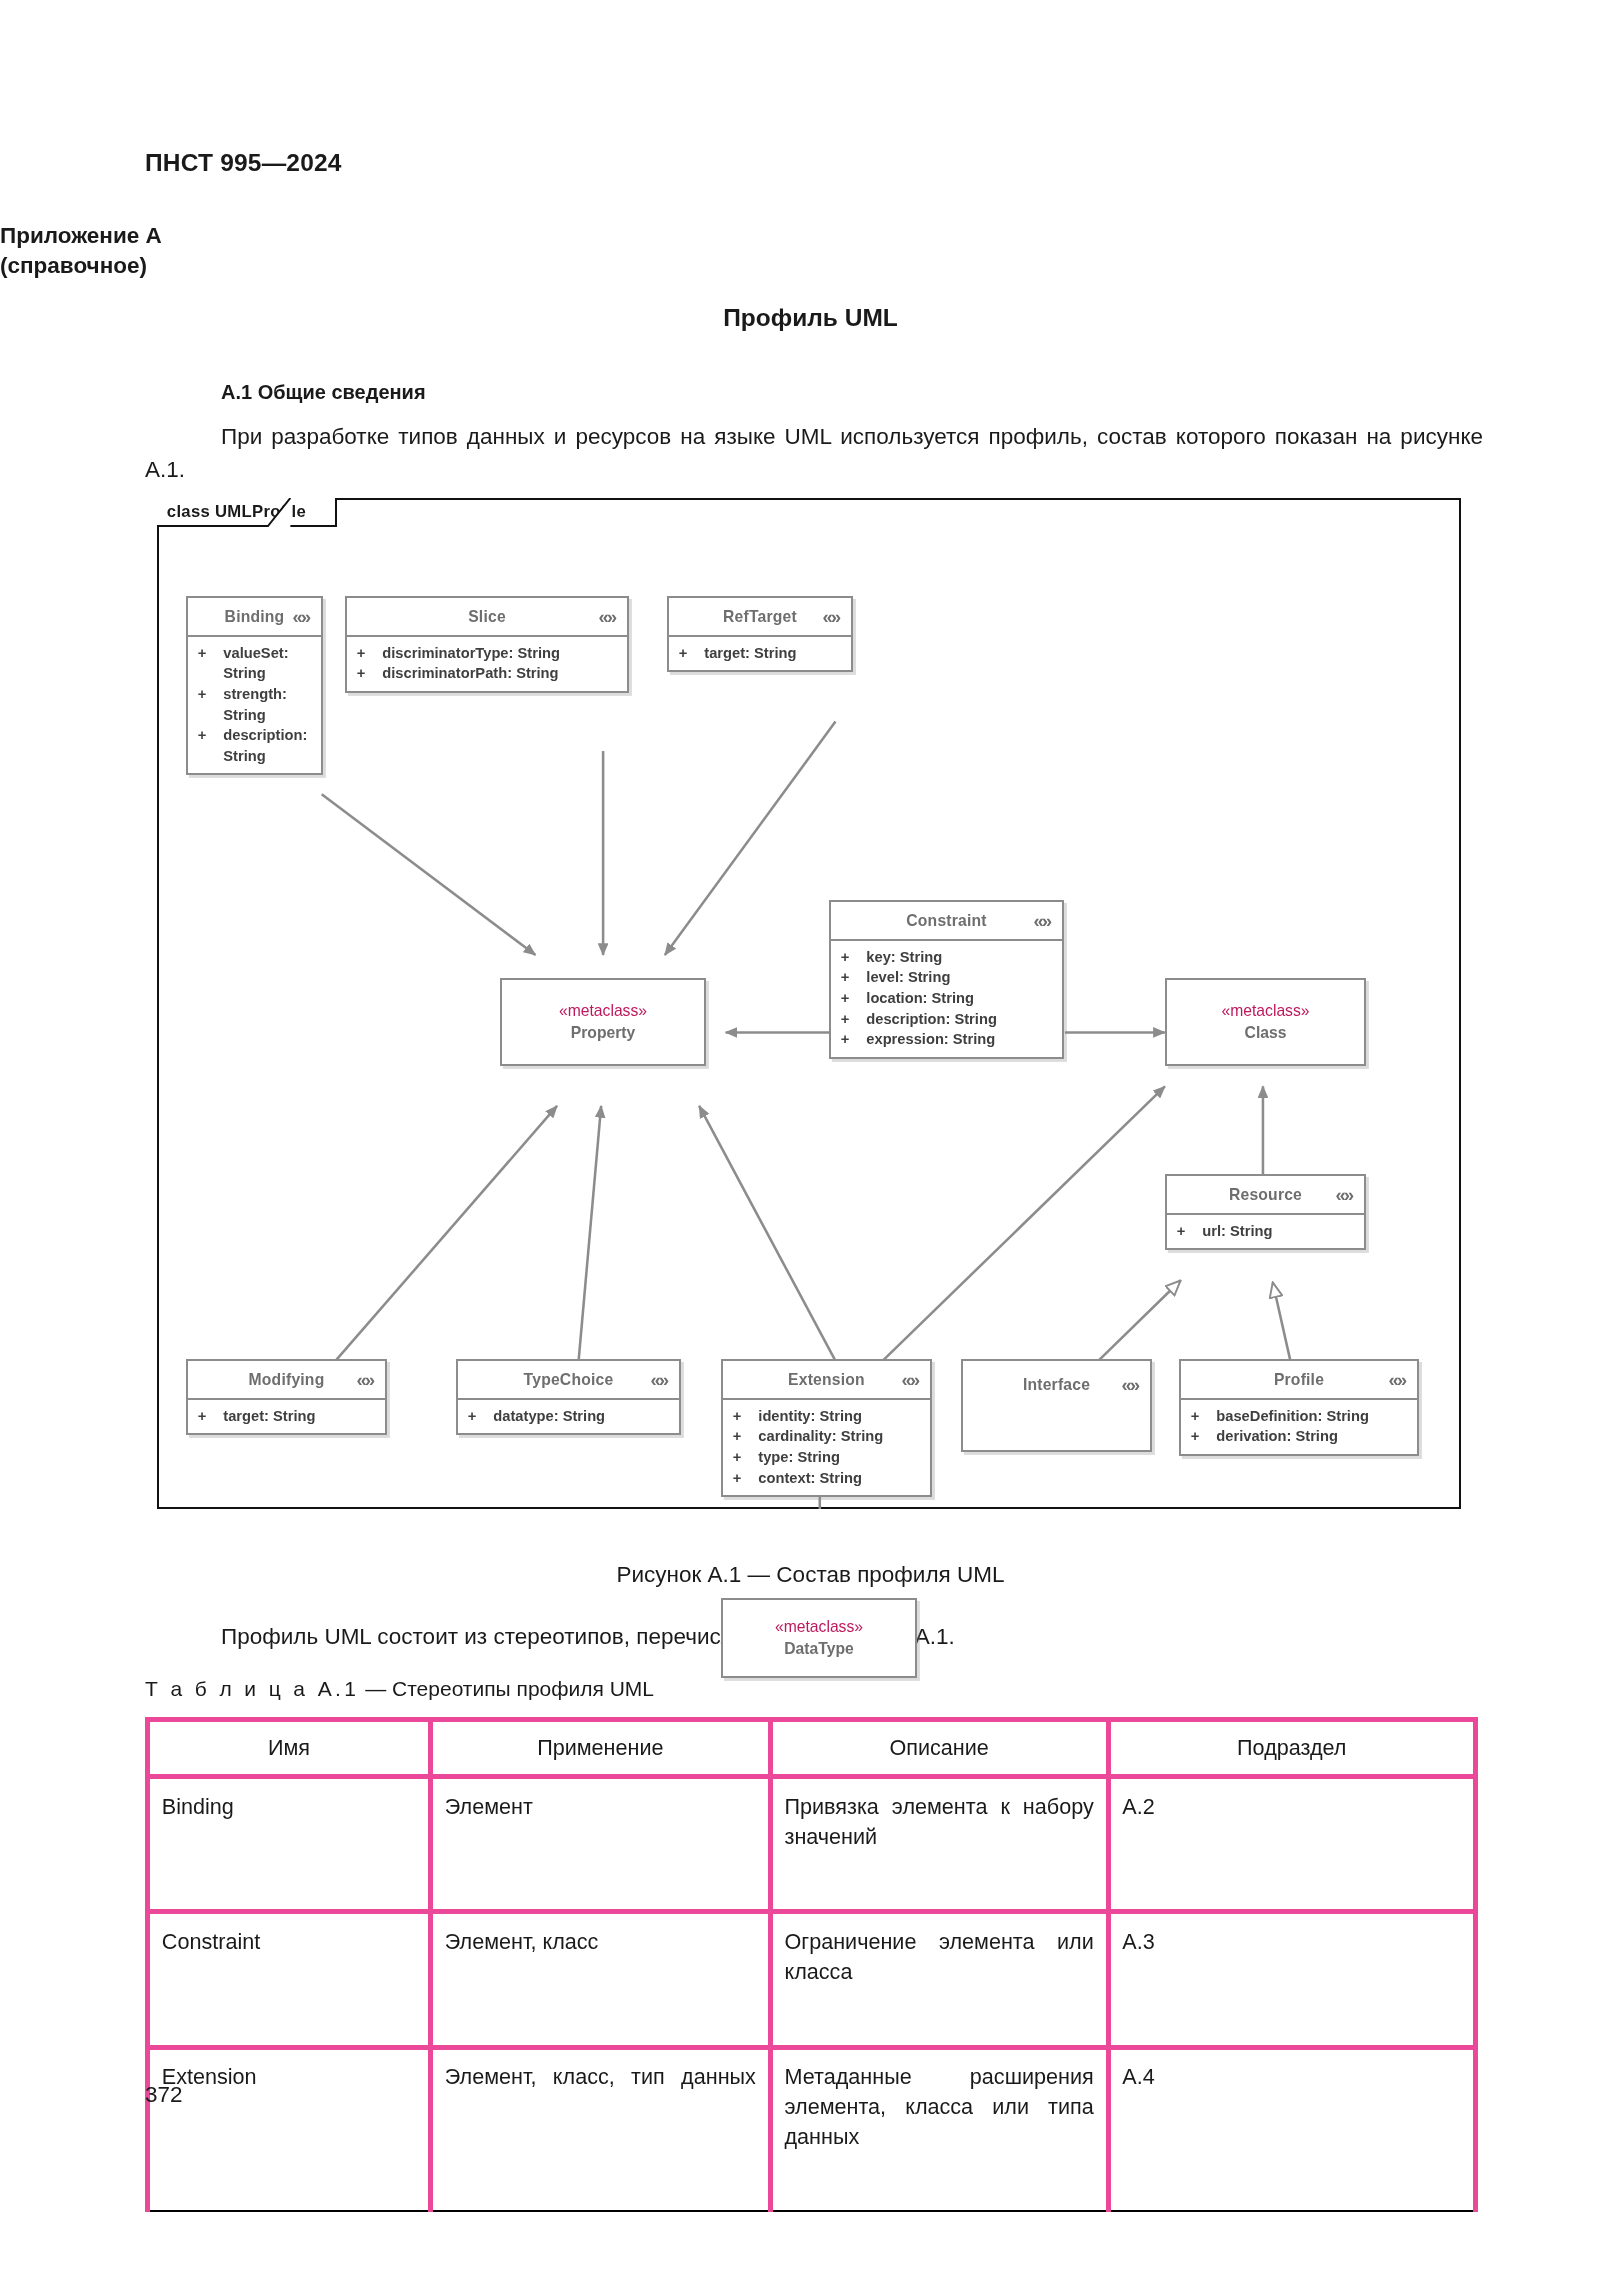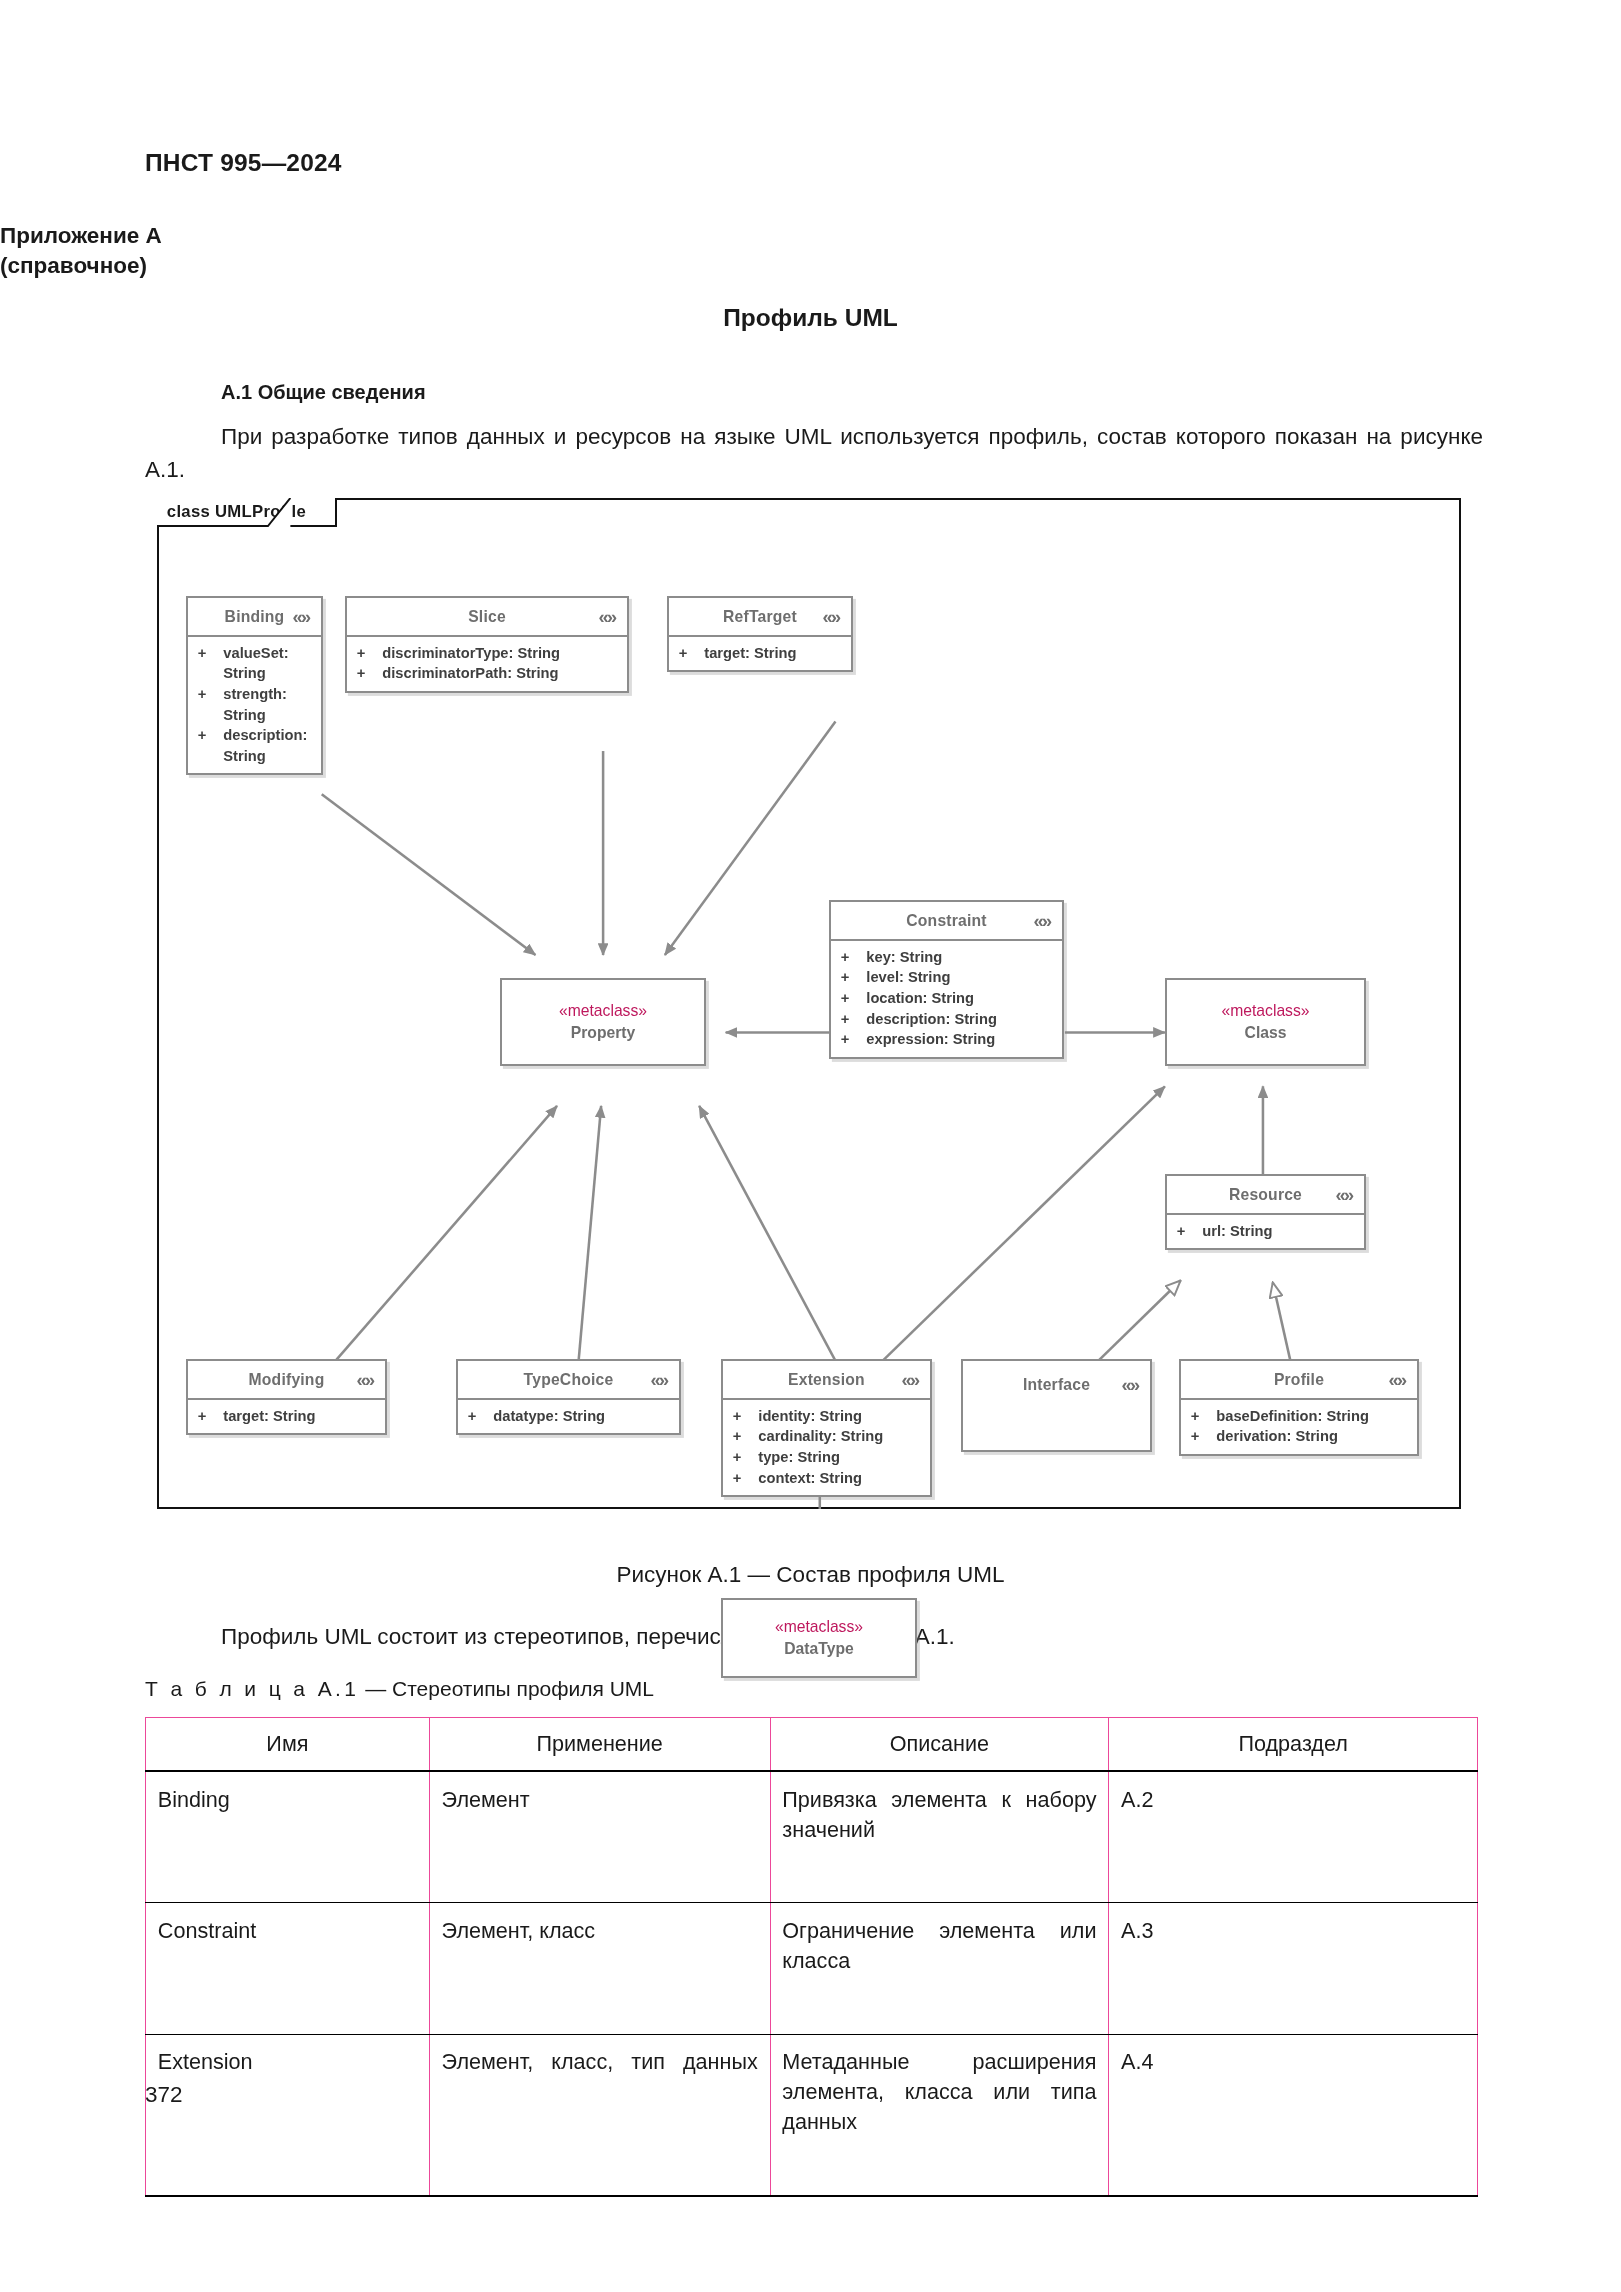--- a/index.html
+++ b/index.html
@@ -220,21 +220,21 @@
   
   .tbl {
     position: absolute;
     left: 145px;
     top: 1717px;
     width: 1333px;
     border-collapse: collapse;
     font-size: 21.6px;
   }
   .tbl th, .tbl td {
-    border: 1px solid #ec4899;
+    border: 5px solid #ec4899;
     vertical-align: top;
     box-sizing: border-box;
   }
   .tbl thead th {
     border-bottom: 2.9px solid #000;
     text-align: center;
     font-weight: normal;
     padding: 12.7px 5.9px 13.7px 5.9px;
   }
   .tbl tbody td {

